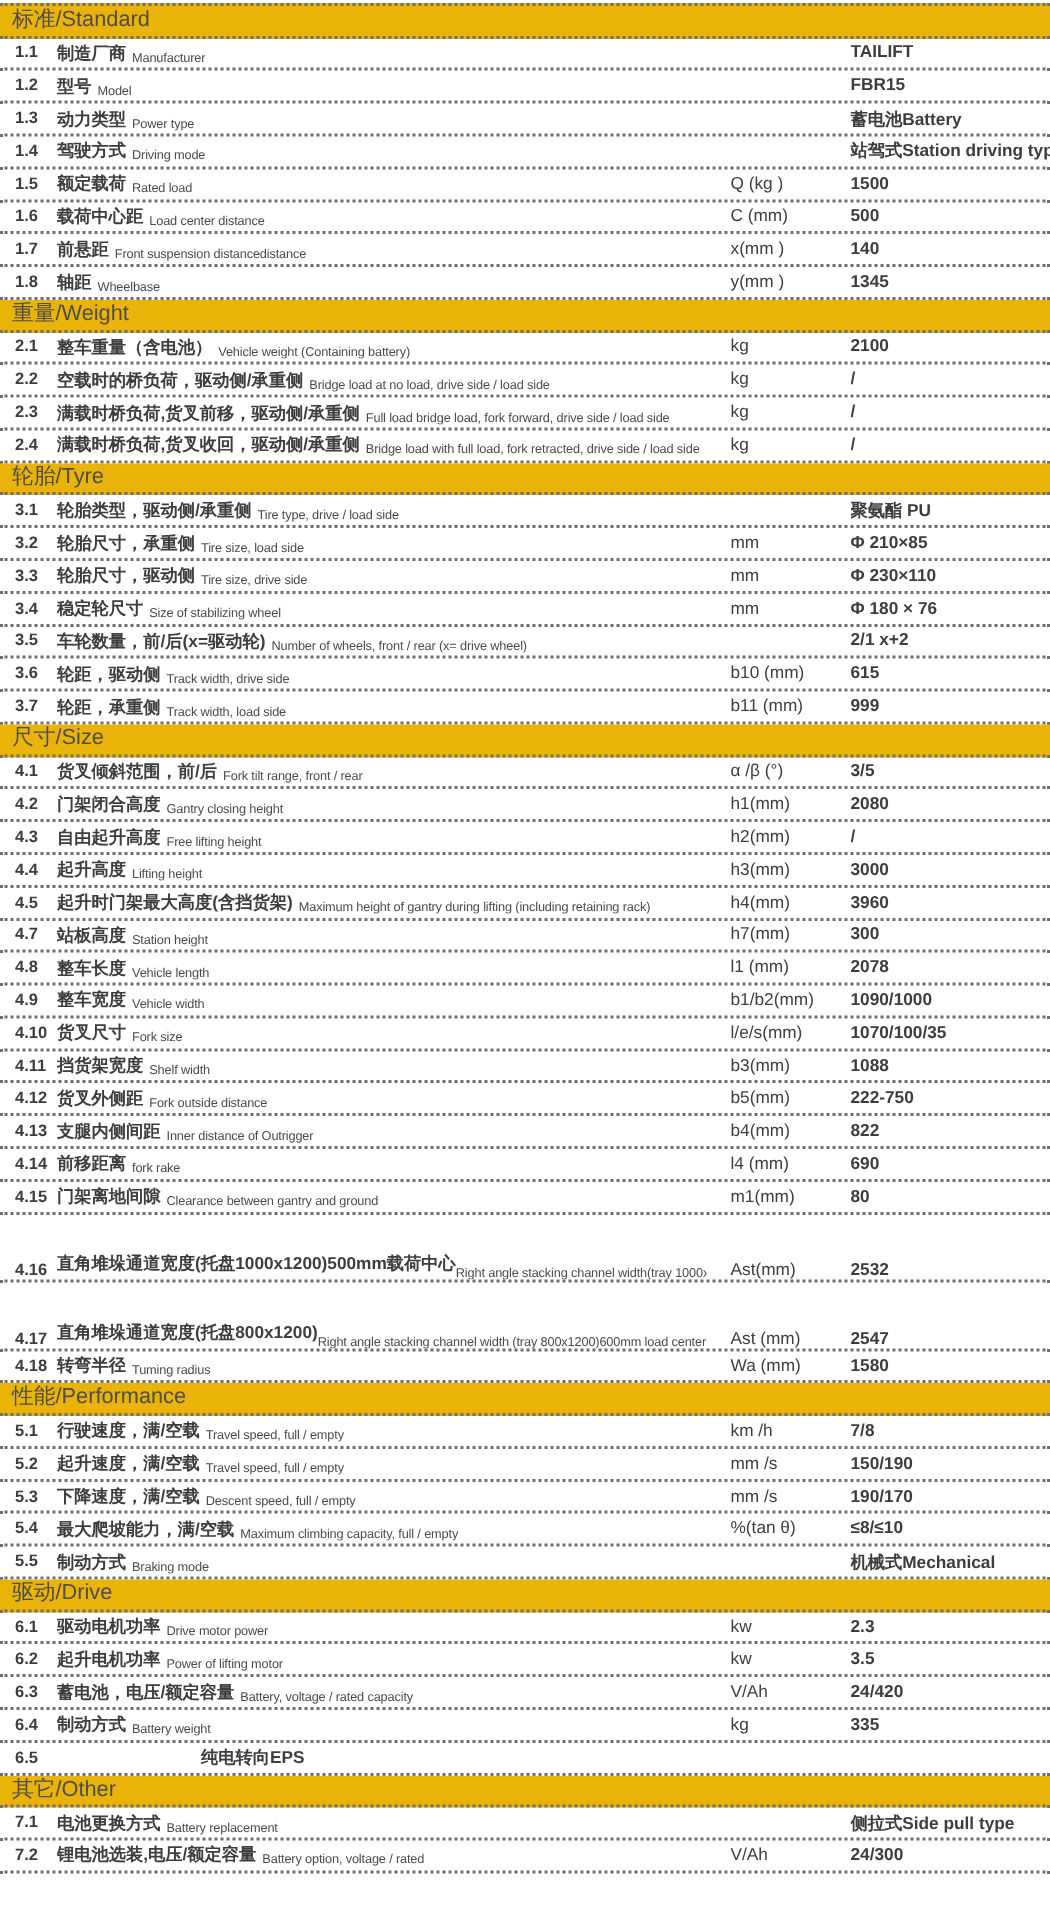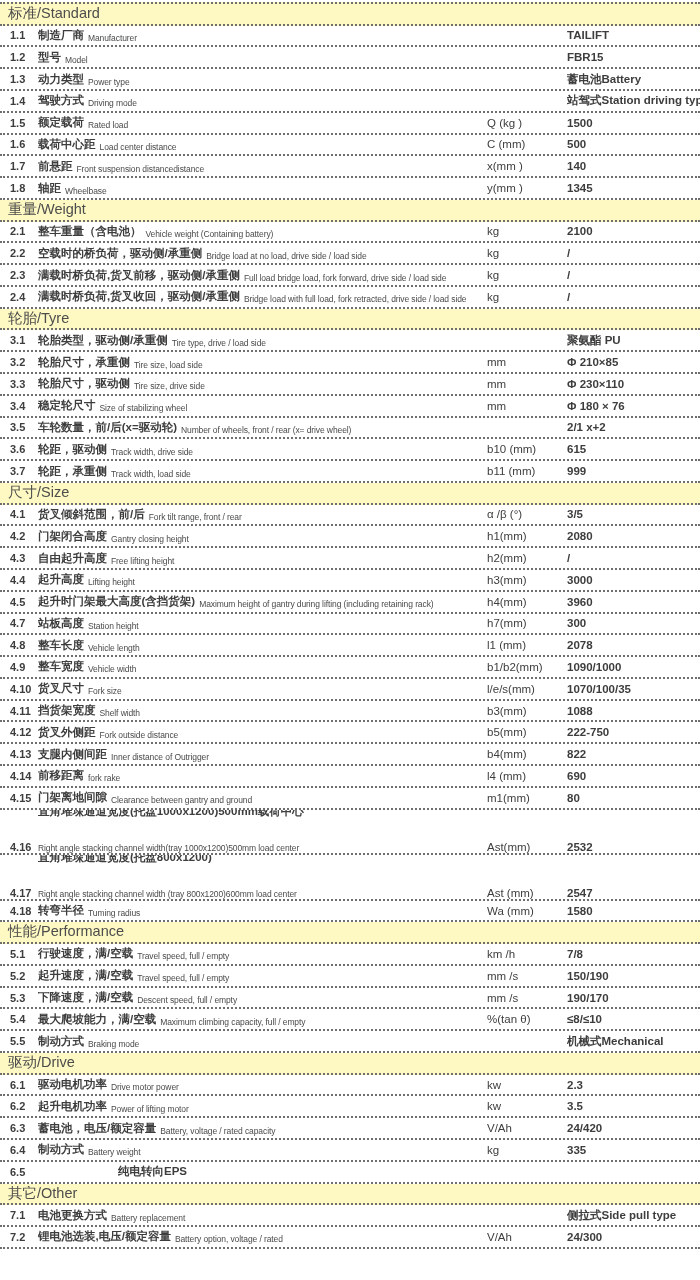--- a/index.html
+++ b/index.html
@@ -10,21 +10,21 @@
     -webkit-font-smoothing:antialiased;
   }
   .doc{
     width:700px;
     padding-top:2px;
   }
   .section{width:100%;}
   .section-header{
     height:19.6px;
     line-height:19.6px;
-    background:#fef9c3;
+    background:#eab308;
     color:#4d4d4d;
     font-size:14.5px;
     font-weight:500;
     padding-left:8px;
     border-bottom:2px dotted #6e6e6e;
     box-sizing:content-box;
   }
   .section:first-child .section-header{border-top:2px dotted #6e6e6e;}
   .row{
     display:flex;
@@ -53,25 +53,24 @@
     display:flex;
     align-items:flex-end;
     gap:4px;
     white-space:nowrap;
     overflow:hidden;
   }
   .labelcol{
     flex:1 1 auto;
     min-width:0;
     display:flex;
-    flex-direction:column;
+    flex-direction:row;
     padding-top:5px;
     white-space:nowrap;
     overflow:hidden;
-    gap:16px;
   }
   .zh{
     font-size:11.5px;
     font-weight:600;
     color:#3d3d3d;
   }
   .en{
     font-size:8.5px;
     font-weight:500;
     color:#4a4a4a;
@@ -83,20 +82,21 @@
     color:#4a4a4a;
     margin-top:8px;
     letter-spacing:-0.1px;
   }
   .unit{
     flex:0 0 80px;
     font-size:11.5px;
     font-weight:500;
     color:#3d3d3d;
     white-space:nowrap;
+    margin-left:16px;
   }
   .value{
     flex:0 0 133px;
     font-size:11.5px;
     font-weight:600;
     color:#3d3d3d;
     white-space:nowrap;
     overflow:hidden;
   }
 </style>

